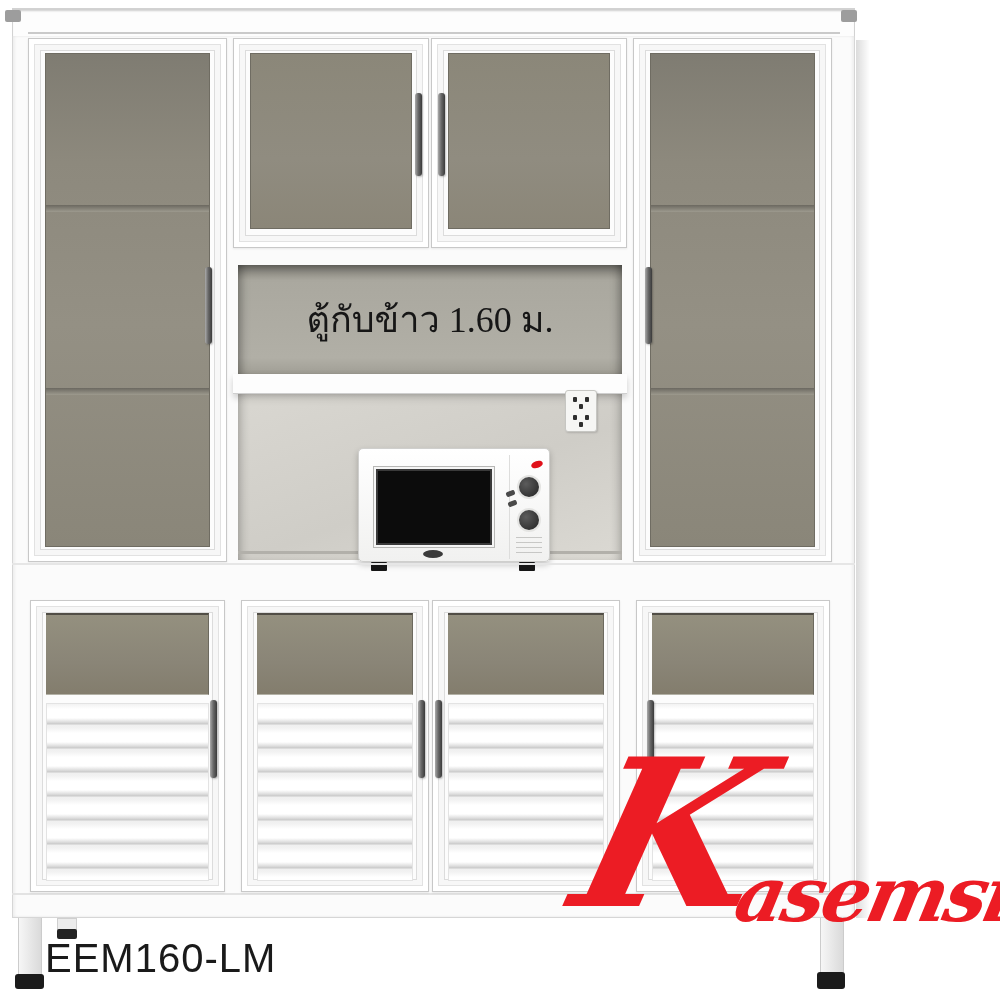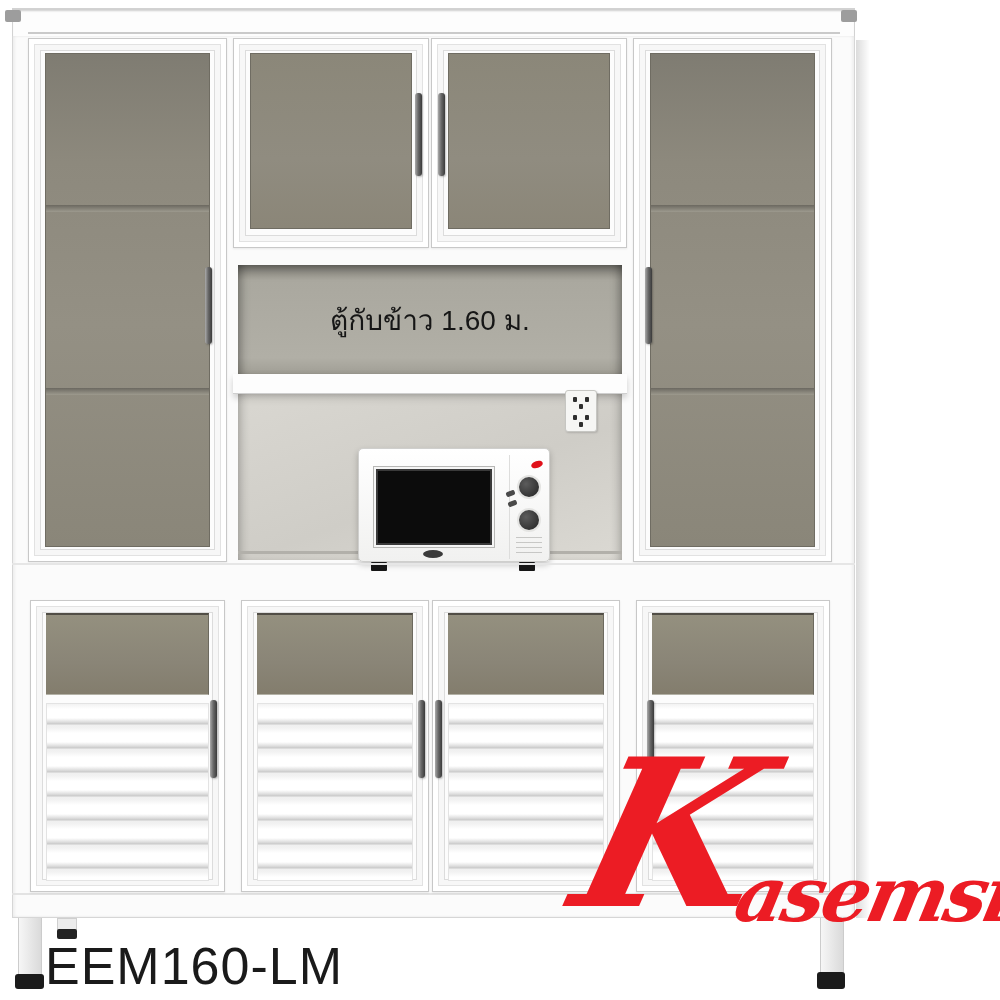--- a/index.html
+++ b/index.html
@@ -54,21 +54,21 @@
   .h-b2{left:418px;top:700px;height:78px;}
   .h-b3{left:435px;top:700px;height:78px;}
   .h-b4{left:647px;top:700px;height:78px;}
 
   
   .niche-top{position:absolute;left:238px;top:265px;width:384px;height:109px;
     background:linear-gradient(180deg,#8f8d85 0%,var(--niche) 14%,#b1afa6 85%,#a09e95 100%);
     box-shadow:inset 9px 0 10px -6px rgba(0,0,0,0.30), inset -9px 0 10px -6px rgba(0,0,0,0.30),
                inset 0 10px 12px -6px rgba(0,0,0,0.38);
     display:flex;align-items:center;justify-content:center;}
-  .niche-label{font-family:Liberation Sans, sans-serif;font-size:28px;
+  .niche-label{font-family:Liberation Serif, serif;font-size:36px;
     color:#161616;white-space:nowrap;}
   .shelf-board{position:absolute;left:233px;top:374px;width:394px;height:20px;background:#fdfdfd;
     border-bottom:1px solid #cfcfcf;box-shadow:0 4px 6px rgba(0,0,0,0.18);}
   .niche-bottom{position:absolute;left:238px;top:394px;width:384px;height:166px;
     background:linear-gradient(160deg,#d9d7d1 0%,#cfcdc7 55%,#dbd9d3 100%);
     box-shadow:inset 9px 0 10px -6px rgba(0,0,0,0.22), inset -9px 0 10px -6px rgba(0,0,0,0.22),
                inset 0 8px 10px -6px rgba(0,0,0,0.25);}
   .niche-floor{position:absolute;left:0;right:0;bottom:6px;height:3px;background:#b2b0aa;}
 
   
@@ -127,21 +127,21 @@
   
   .brand-script{position:absolute;left:585px;top:742px;width:420px;height:176px;z-index:30;
     color:var(--accent);font-family:"DejaVu Serif","Liberation Serif",serif;font-style:italic;
     font-weight:bold;display:flex;align-items:flex-end;pointer-events:none;}
   .brand-k{font-size:205px;line-height:0.82;transform:skewX(-14deg);}
   .brand-rest{font-size:76px;line-height:0.60;margin-left:-26px;letter-spacing:-3px;transform:skewX(-12deg);}
   .banner{position:absolute;left:530px;top:924px;width:438px;height:40px;background:var(--accent);
     color:#ffffff;font-family:"Liberation Serif",serif;font-weight:bold;font-size:26px;
     letter-spacing:3px;display:flex;align-items:center;justify-content:center;z-index:40;}
   .product-code{position:absolute;left:45px;top:936px;font-family:"Liberation Sans",sans-serif;
-    font-size:52px;color:var(--ink);letter-spacing:1px;z-index:20;}
+    font-size:40px;color:var(--ink);letter-spacing:1px;z-index:20;}
 </style>
 </head>
 <body>
 
 <div class="canvas">
 
   <div class="shadow-right"></div>
   <div class="frame"></div>
   <div class="cornice"></div>
   <div class="cornice-groove"></div>

